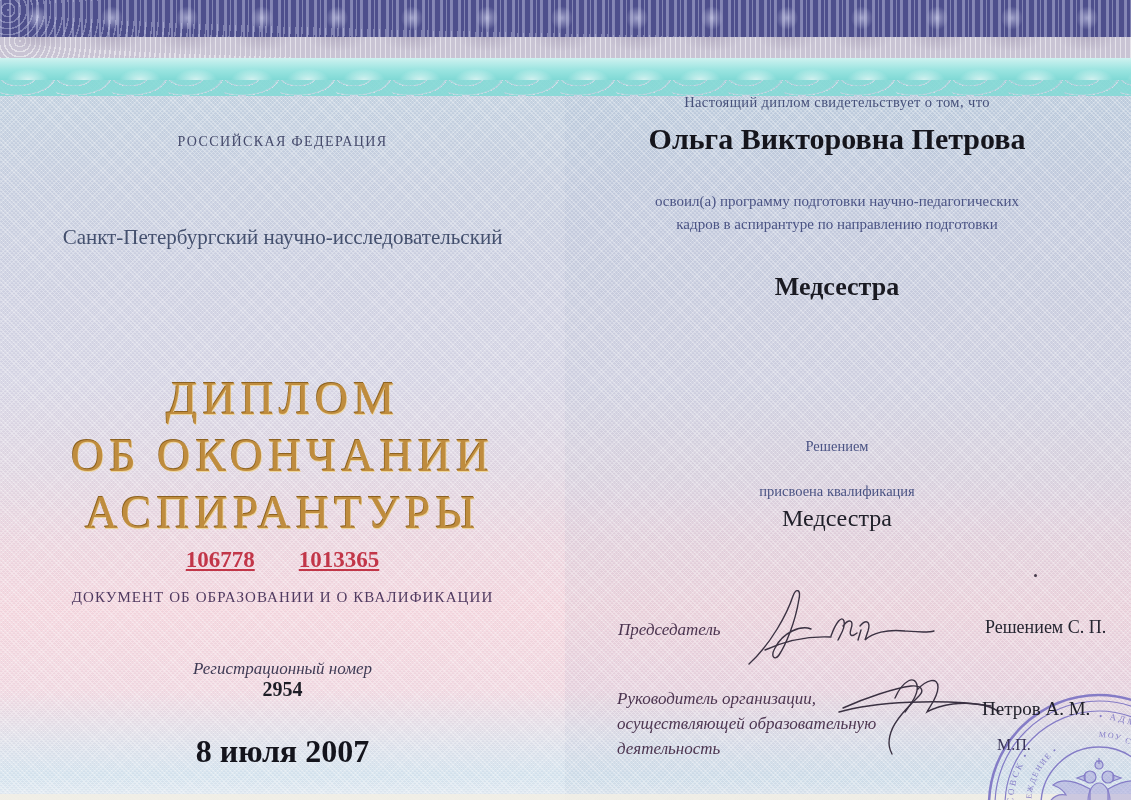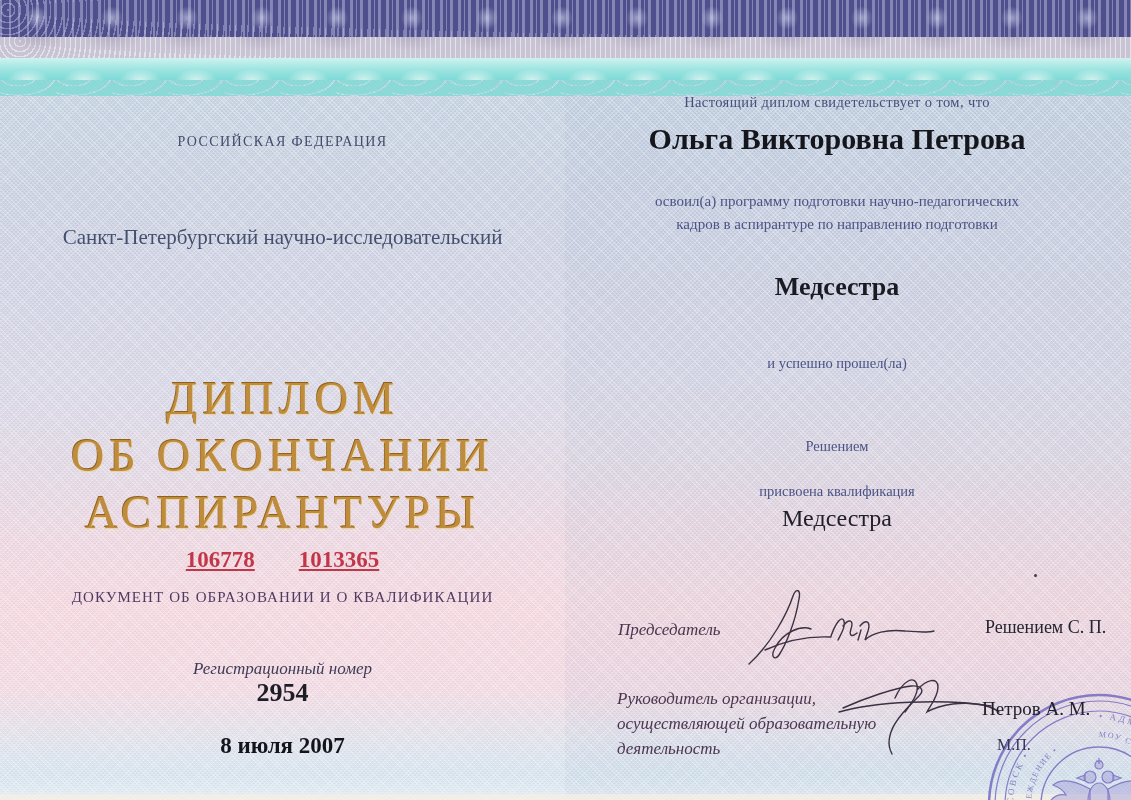--- a/index.html
+++ b/index.html
@@ -63,23 +63,23 @@
   .ctr-l{left:0;width:565px;text-align:center;}
   .ctr-r{left:572px;width:530px;text-align:center;}
 
   .country{top:134px;font-size:14px;letter-spacing:1.4px;color:#454a6b;}
   .institution{top:224px;font-size:21px;line-height:27px;color:#44506e;}
   .title{top:370px;font-size:46px;line-height:57px;letter-spacing:5px;
     color:#bf8c3e;text-shadow:0.6px 0.6px 0 #ecd49c, -0.6px -0.6px 0 #8d621f;}
   .serials{top:547px;font-size:23px;font-weight:bold;color:#c23648;display:flex;justify-content:center;gap:44px;text-decoration:underline;}
   .doctype{top:589px;font-size:15px;letter-spacing:1.1px;color:#503a60;}
   .reg-label{top:659px;font-style:italic;font-size:17px;color:#3f3b55;}
-  .reg-value{top:678px;font-size:26px;font-weight:bold;color:#1d1d26;}
+  .reg-value{top:678px;font-size:20px;font-weight:bold;color:#1d1d26;}
   .date-label{top:708px;font-style:italic;font-size:17px;color:#3f3b55;}
-  .date-value{top:733px;font-size:23px;font-weight:bold;color:#14141c;}
+  .date-value{top:733px;font-size:32px;font-weight:bold;color:#14141c;}
 
   .statement{top:94px;font-size:14.5px;letter-spacing:.4px;color:#46507a;}
   .recipient{top:122px;font-size:30px;font-weight:bold;color:#15151c;}
   .program{top:190px;font-size:15px;line-height:23px;color:#4a5384;}
   .specialty{top:272px;font-size:26px;font-weight:bold;color:#1a1a22;}
   .passed{top:355px;font-size:14.5px;color:#4a5384;}
   .decision{top:438px;font-size:14.5px;color:#4a5384;}
   .qual-label{top:483px;font-size:14.5px;color:#4a5384;}
   .qual-value{top:505px;font-size:24px;color:#20202a;}
 
@@ -133,21 +133,20 @@
 
   <div class="t ctr-r statement">Настоящий диплом свидетельствует о том, что</div>
   <div class="t ctr-r recipient">Ольга Викторовна Петрова</div>
 
   <div class="t ctr-r program">
     <div>освоил(а) программу подготовки научно-педагогических</div>
     <div>кадров в аспирантуре по направлению подготовки</div>
   </div>
 
   <div class="t ctr-r specialty">Медсестра</div>
-  <div class="t ctr-r passed">и успешно прошел(ла)</div>
   <div class="t ctr-r decision">Решением</div>
   <div class="t ctr-r qual-label">присвоена квалификация</div>
   <div class="t ctr-r qual-value">Медсестра</div>
 
   <div class="t chair-label">Председатель</div>
 
   <svg class="t sig1" width="230" height="85" viewBox="0 0 230 85">
     <g fill="none" stroke="#3a3142" stroke-width="1.4" stroke-linecap="round">
       <path d="M14,82 C36,62 52,32 58,14 C61,6 66,7 64,17 C60,42 50,64 44,73 C40,79 35,75 40,66 C48,50 66,43 76,47"></path>
       <path d="M30,68 C52,58 76,54 96,55"></path>

